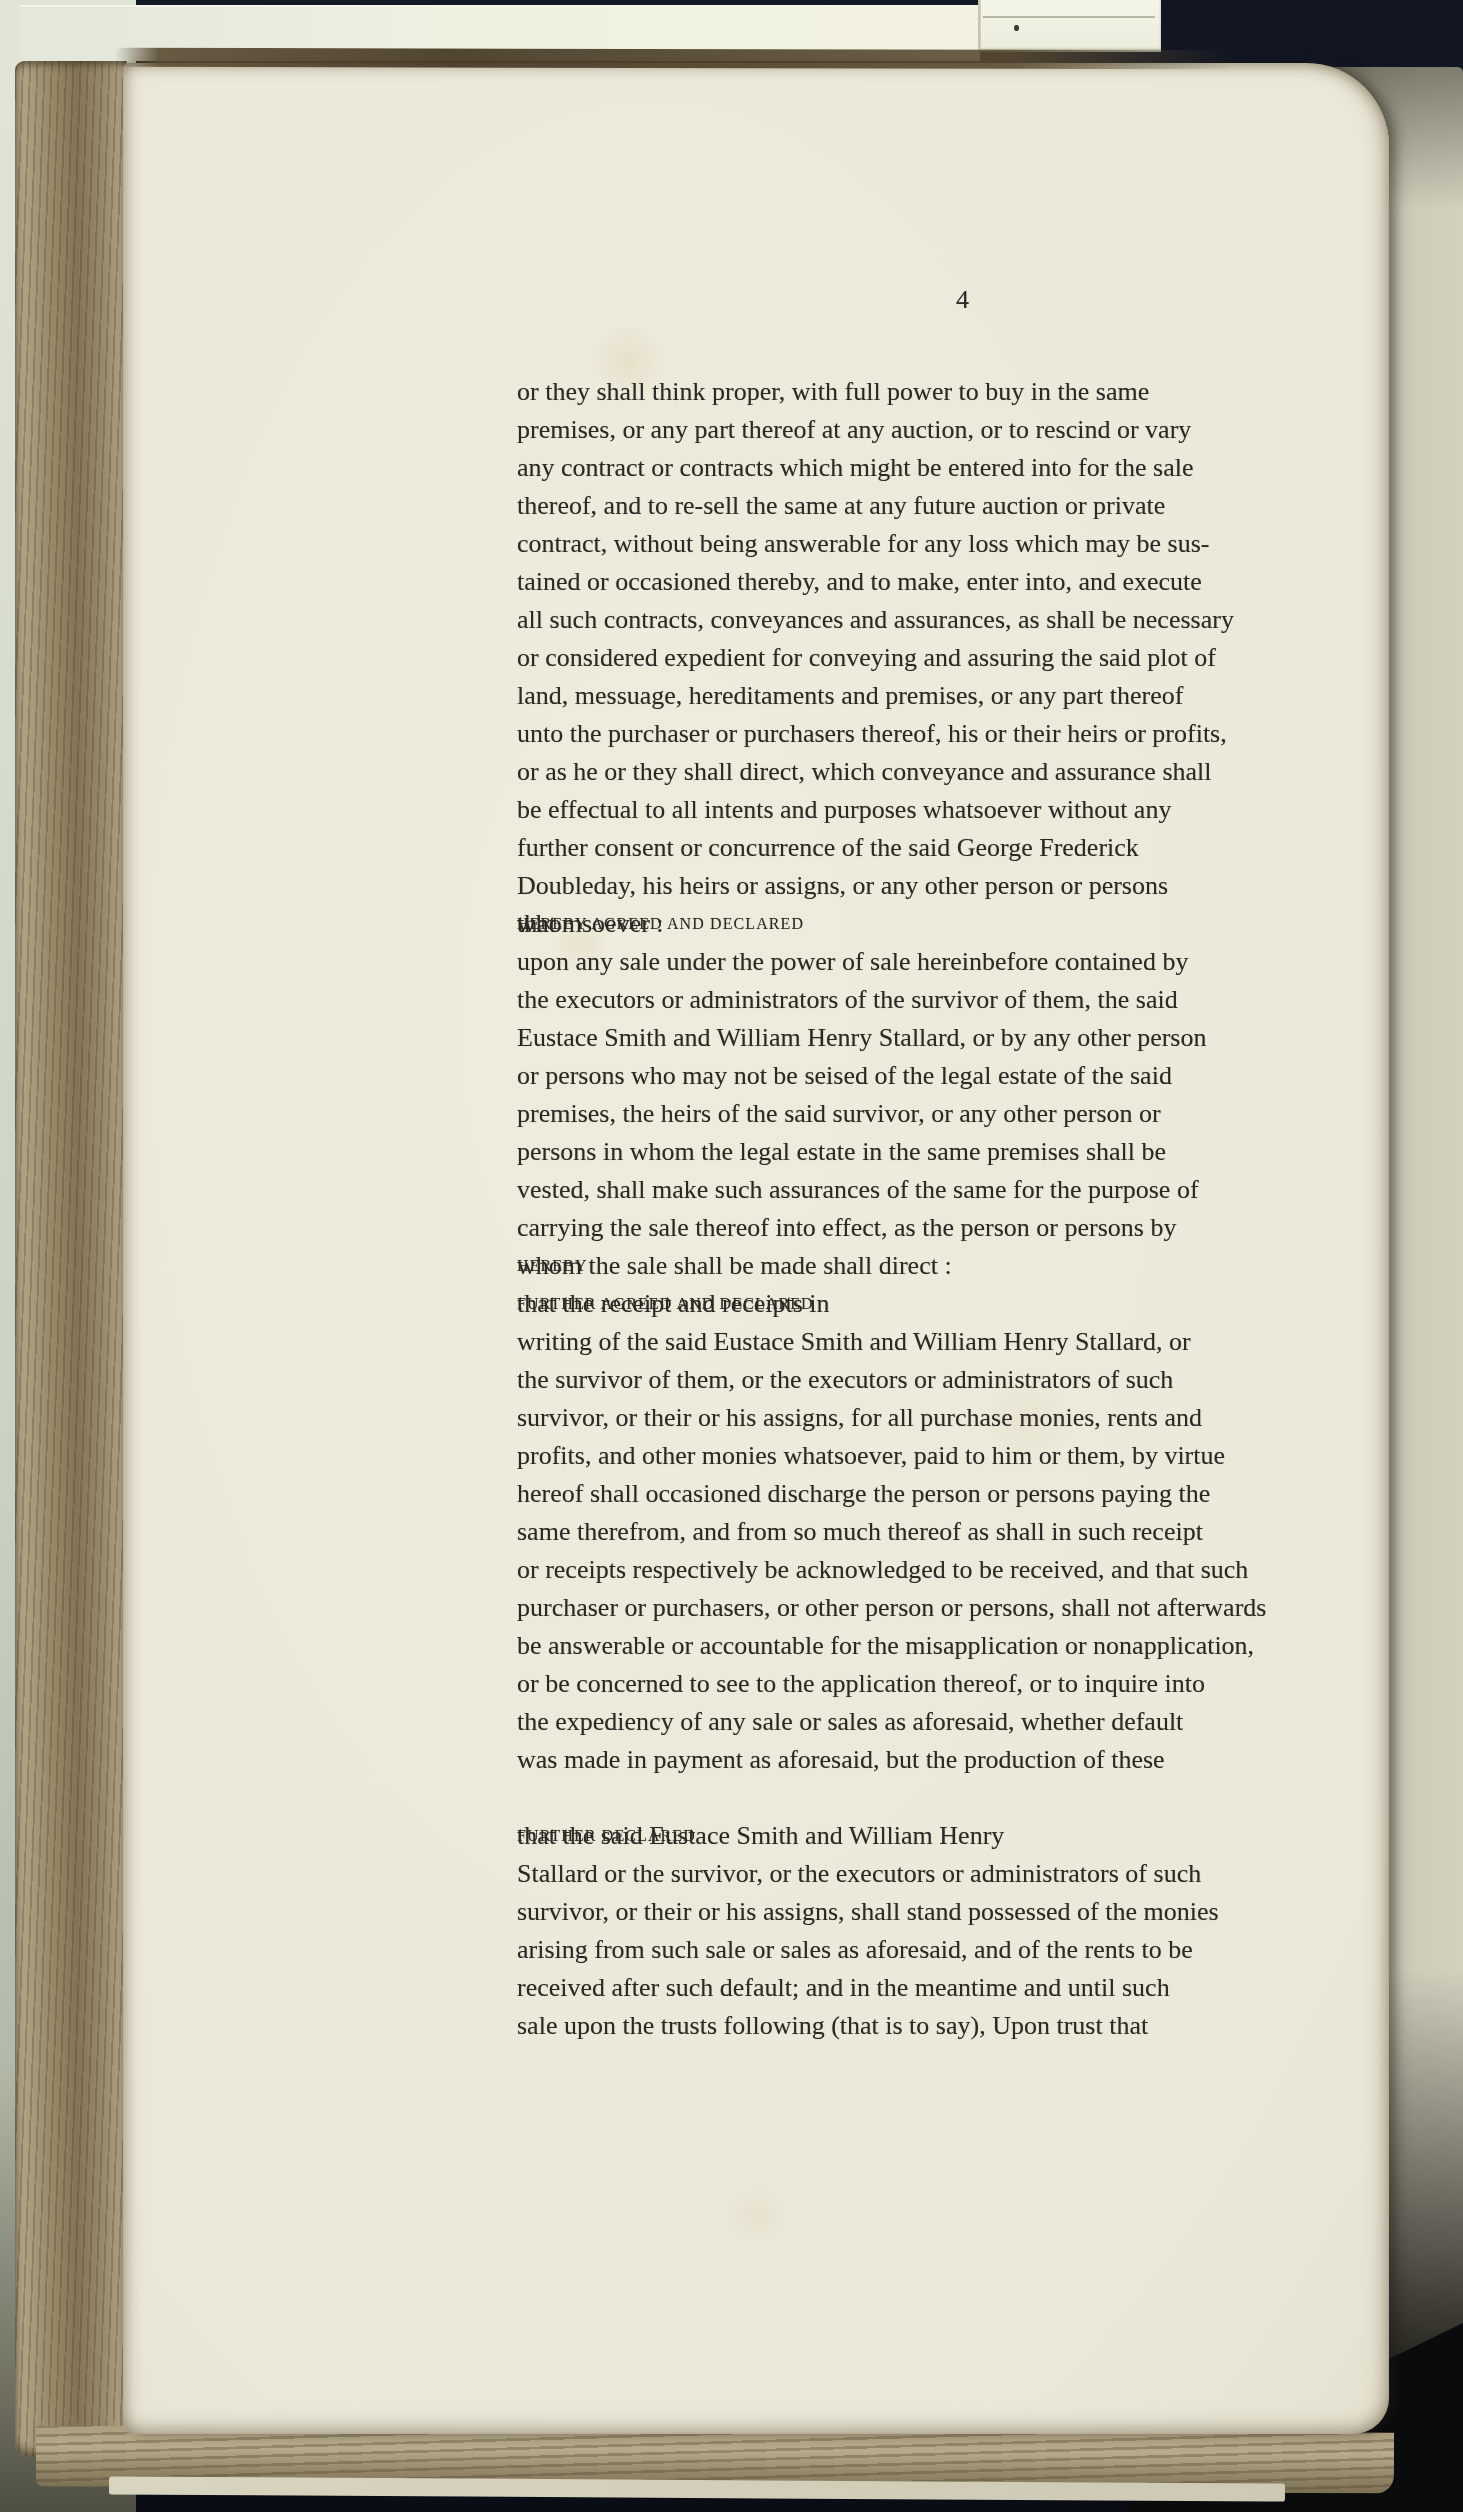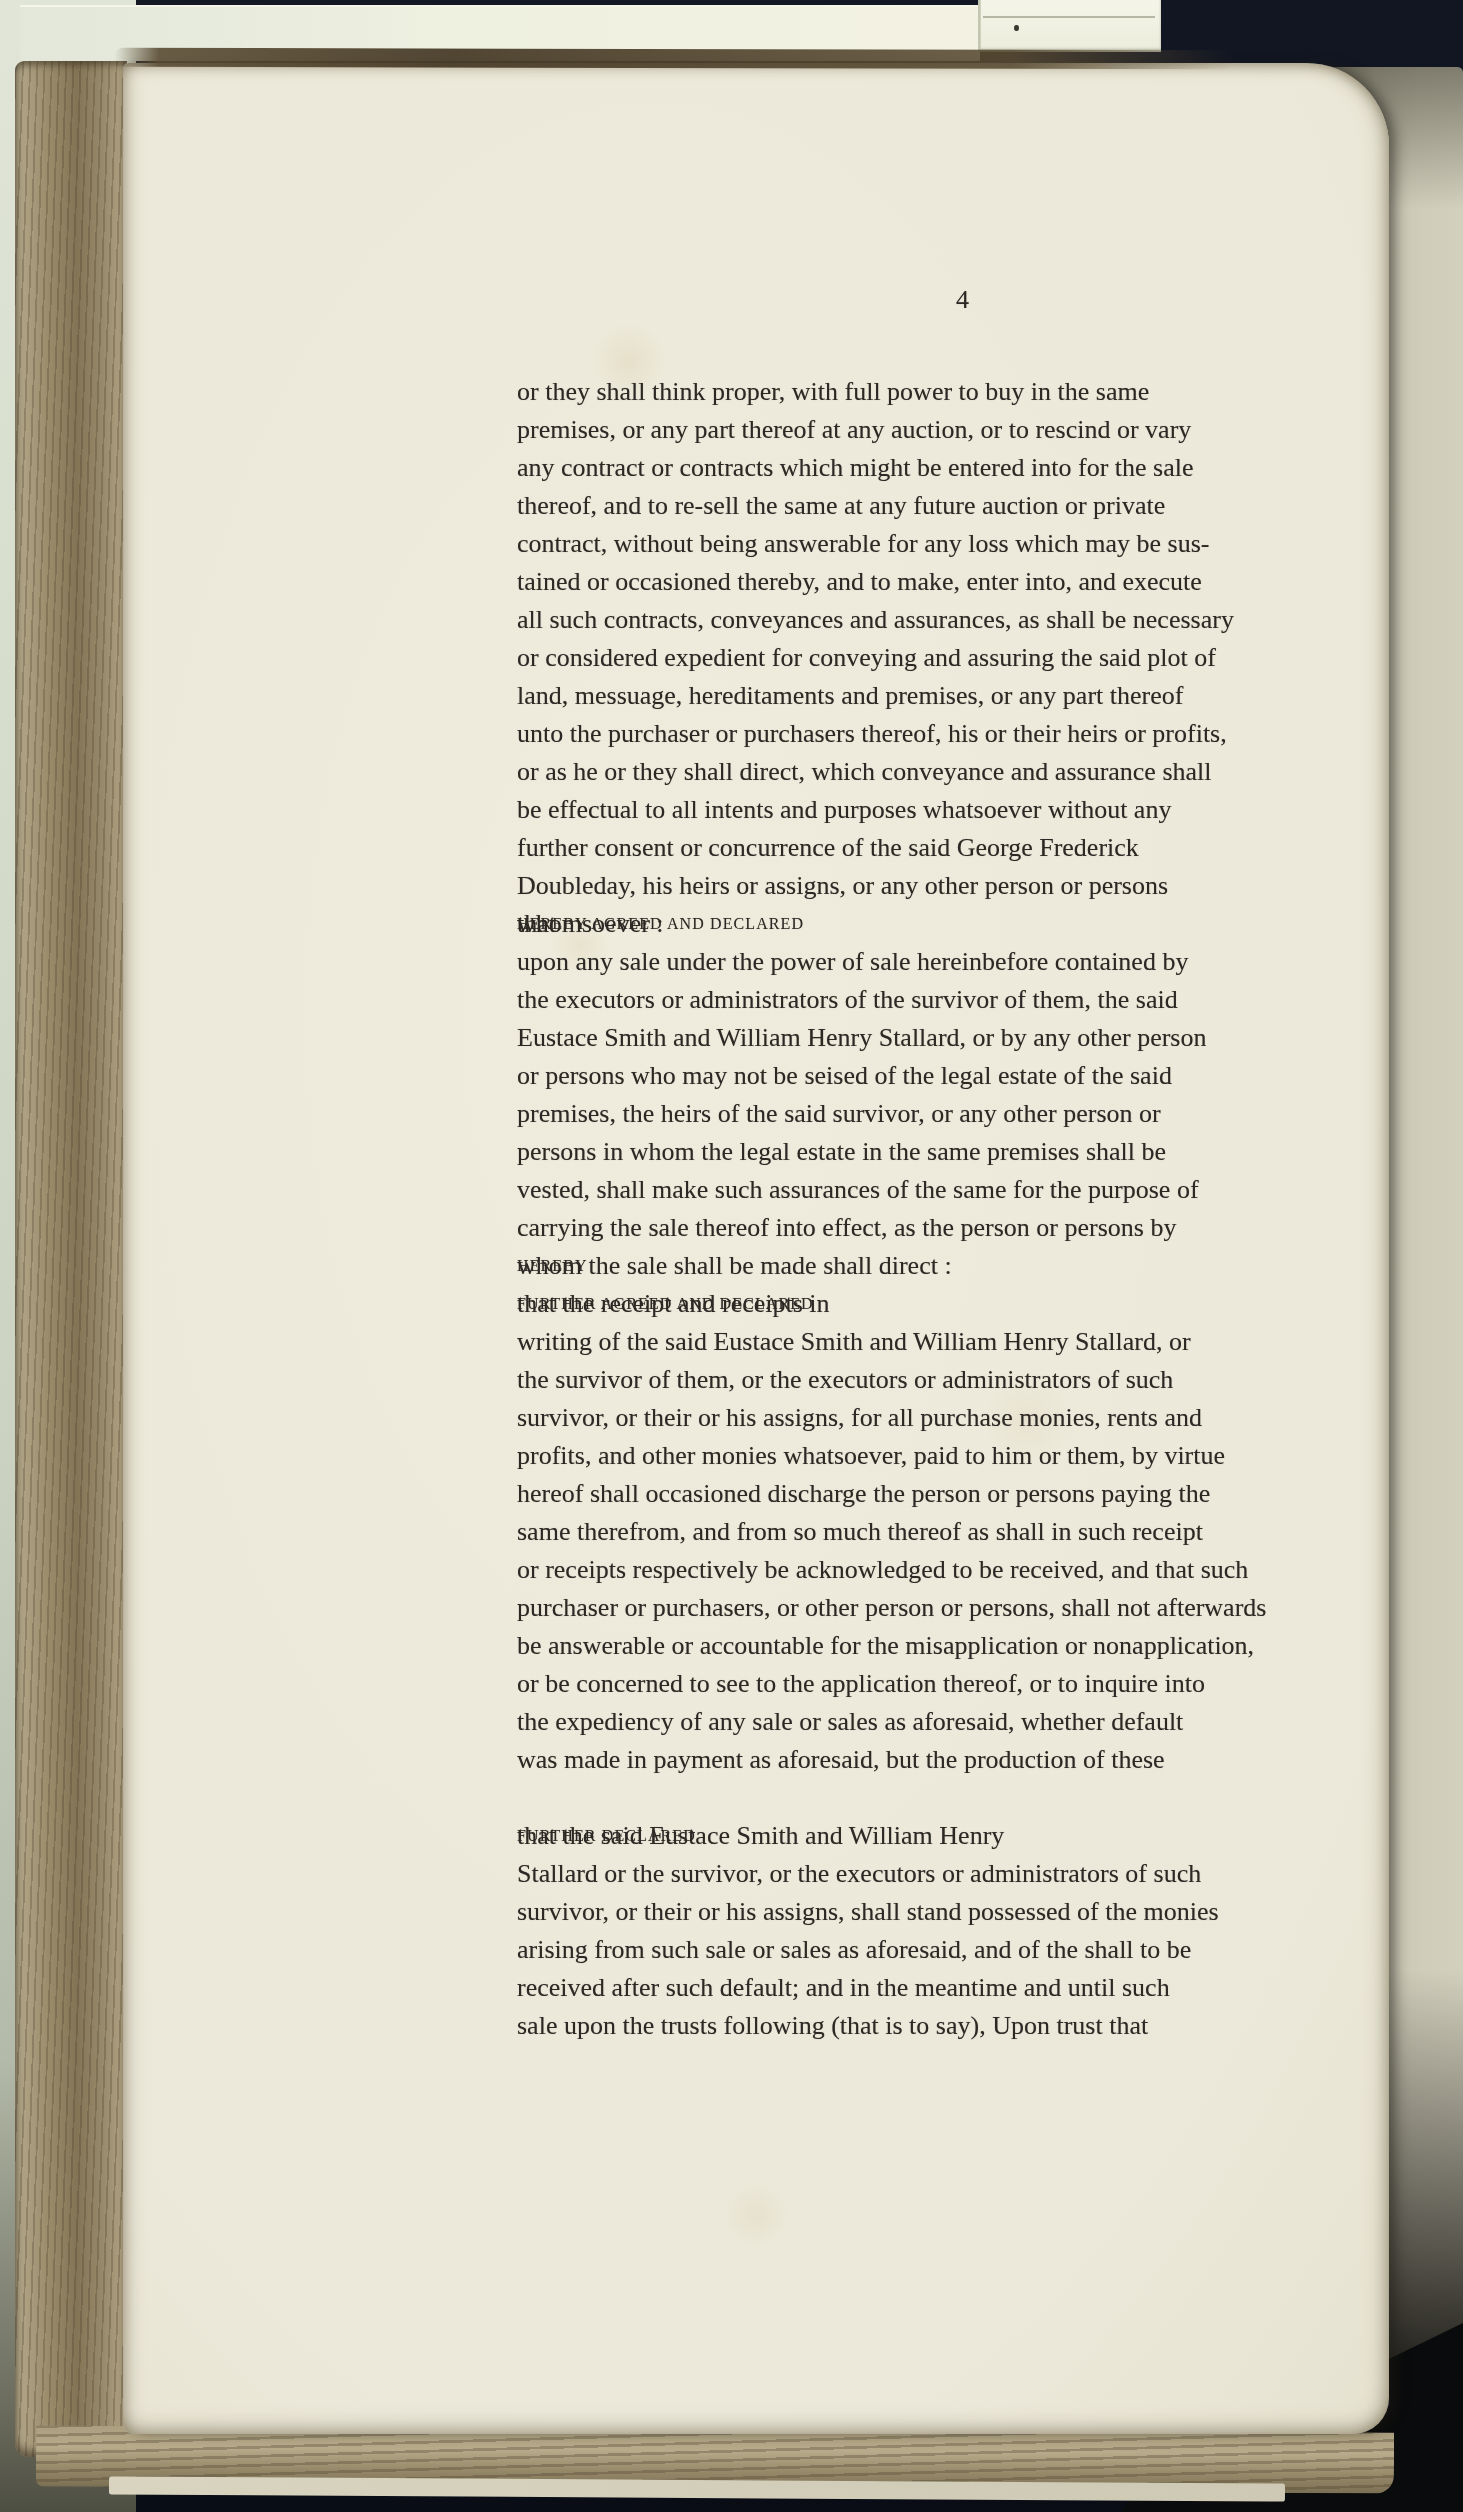--- a/index.html
+++ b/index.html
@@ -248,21 +248,21 @@
         <span class="seg-sc">FURTHER DECLARED</span>
         <span class="seg-n"> that the said Eustace Smith and William Henry</span>
       </div>
       <div class="line">
         <span class="seg-n">Stallard or the survivor, or the executors or administrators of such</span>
       </div>
       <div class="line">
         <span class="seg-n">survivor, or their or his assigns, shall stand possessed of the monies</span>
       </div>
       <div class="line">
-        <span class="seg-n">arising from such sale or sales as aforesaid, and of the shall to be</span>
+        <span class="seg-n">arising from such sale or sales as aforesaid, and of the rents to be</span>
       </div>
       <div class="line">
         <span class="seg-n">received after such default; and in the meantime and until such</span>
       </div>
       <div class="line">
         <span class="seg-n">sale upon the trusts following (that is to say), Upon trust that</span>
       </div>
     </div>
 </div>
 

